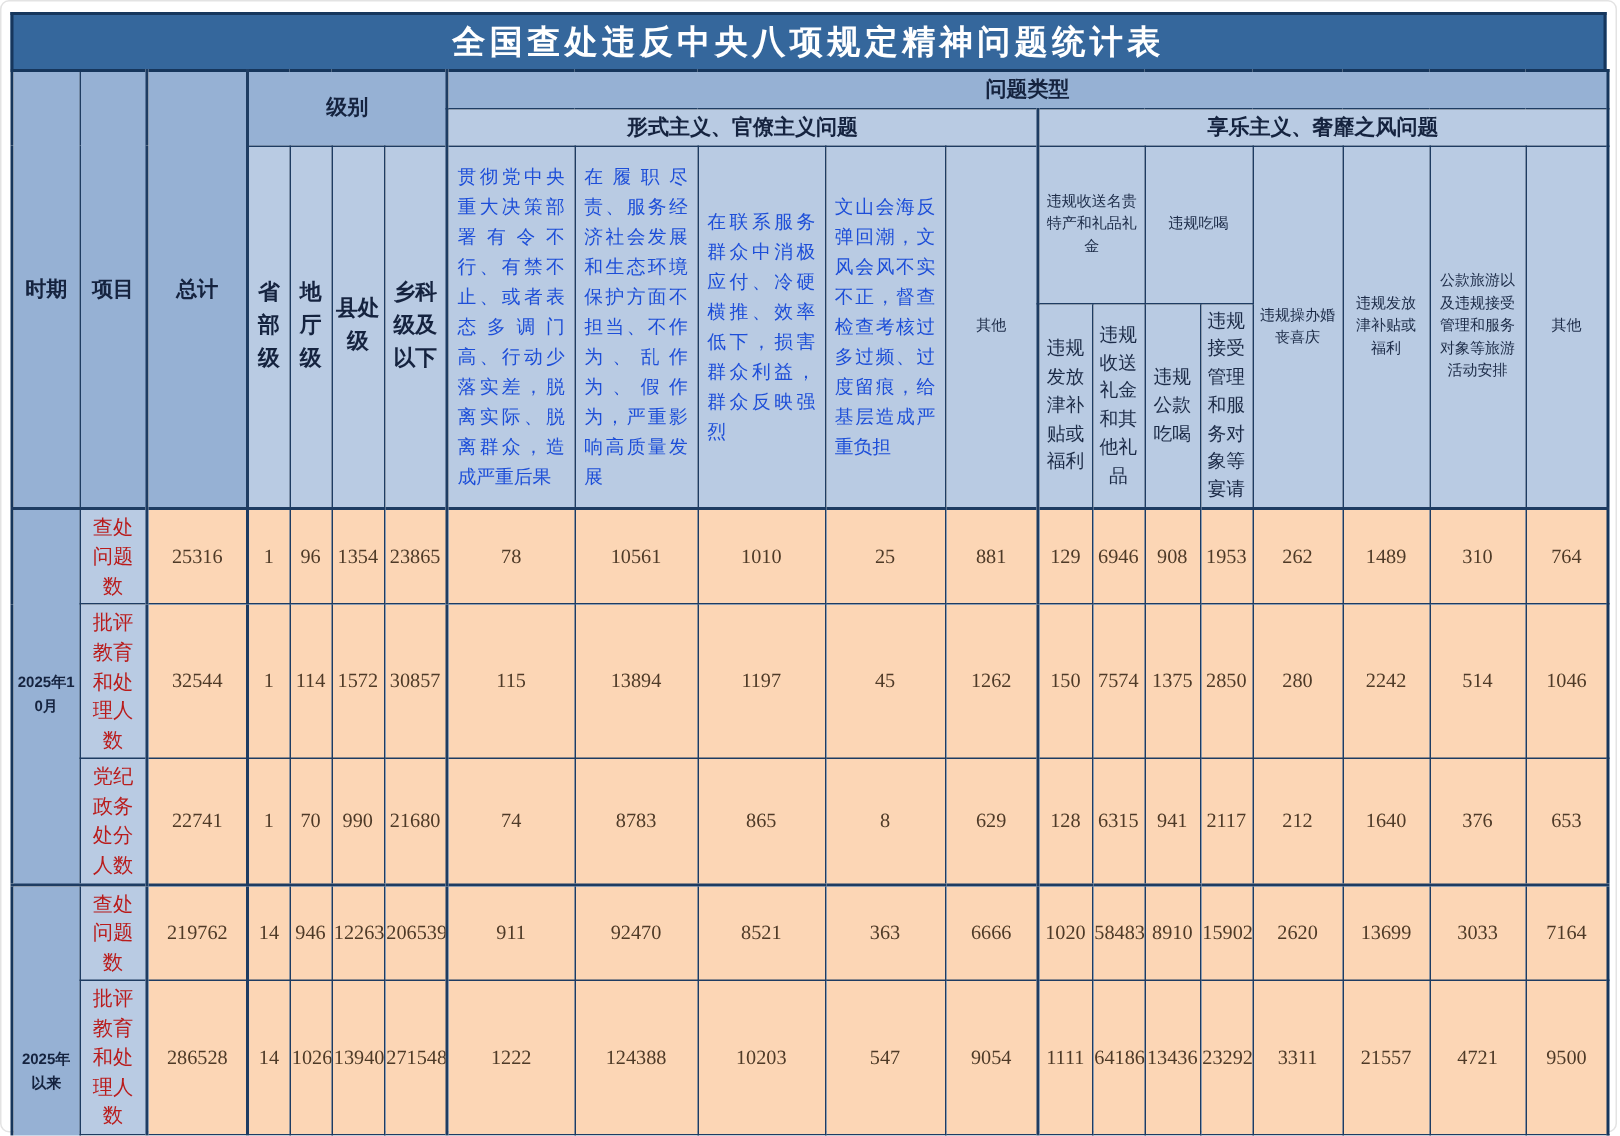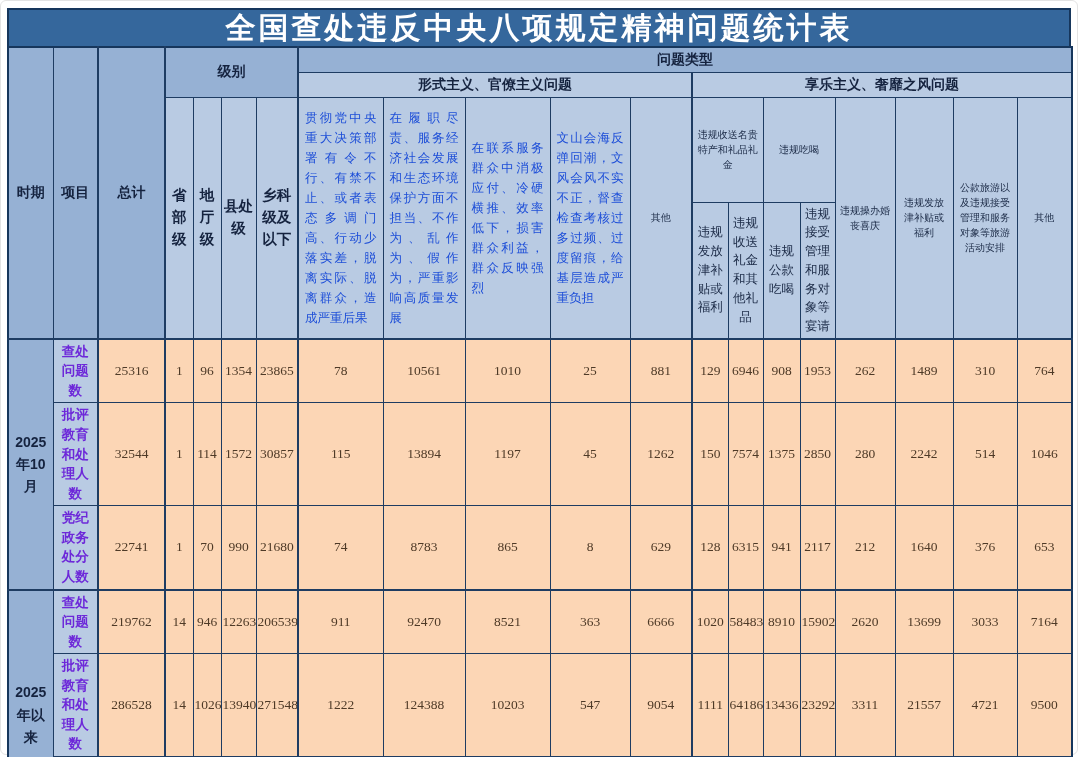--- a/index.html
+++ b/index.html
@@ -3,40 +3,40 @@
 <meta charset="utf-8">
 <style>
   html,body{margin:0;padding:0;background:#ffffff;}
   body{width:1080px;height:757px;font-family:"Liberation Sans",sans-serif;}
   .frame{width:1078px;height:755px;border:1px solid #e3e3e3;border-radius:6px;box-sizing:border-box;background:#fff;}
   .page{width:1064px;margin:0 auto;padding-top:7px;}
 
   .title-bar{
     height:38px;background:#35679c;border:2px solid #16365c;border-bottom:none;
     box-sizing:border-box;display:flex;align-items:center;justify-content:center;
-    color:#ffffff;font-weight:bold;font-size:30px;letter-spacing:3px;
+    color:#ffffff;font-weight:bold;font-size:22px;letter-spacing:3px;
     font-family:"Liberation Serif",serif;
   }
 
   table{width:1064px;border-collapse:collapse;table-layout:fixed;border:2px solid #16365c;box-sizing:border-box;}
   th,td{border:1px solid #1e3c62;text-align:center;vertical-align:middle;padding:1px 2px;box-sizing:border-box;overflow:hidden;}
 
   .med{background:#96b1d4;}
   .lt{background:#b9cbe3;text-align:center;}
 
   th{color:#15233f;font-weight:bold;font-size:14px;font-family:"Liberation Sans",sans-serif;}
   .lv{font-size:14.5px;line-height:1.5;word-break:break-all;}
   .longtext{font-family:"Liberation Serif",serif;font-weight:normal;font-size:12.5px;color:#1d4ed8;
             text-align:justify;text-align-last:left;line-height:1.6;padding:6px 6px;word-break:break-all;}
   .grp{font-family:"Liberation Serif",serif;font-weight:normal;font-size:10px;color:#1c2b47;line-height:1.5;word-break:break-all;padding:2px 4px;}
   .sub{font-family:"Liberation Serif",serif;font-weight:normal;font-size:12.5px;color:#1c2b47;line-height:1.5;word-break:break-all;padding:2px 3px;}
 
   .num{background:#fcd6b5;font-family:"Liberation Serif",serif;font-size:13.5px;color:#4e3a27;white-space:nowrap;padding:0 1px;}
-  .rlabel{background:#b9cbe3;font-weight:bold;font-size:13.5px;color:#6d28d9;line-height:1.45;padding:2px 3px;word-break:break-all;}
-  .period{background:#96b1d4;font-weight:bold;font-size:14px;color:#15233f;line-height:1.6;word-break:break-all;}
+  .rlabel{background:#b9cbe3;font-weight:normal;font-size:13.5px;color:#b91c1c;line-height:1.45;padding:2px 3px;word-break:break-all;}
+  .period{background:#96b1d4;font-weight:bold;font-size:10px;color:#15233f;line-height:1.6;word-break:break-all;}
 
   .hr1{height:25px;} .hr2{height:25px;} .hr3{height:105px;} .hr4{height:134px;}
   .dr-s{height:38px;} .dr-l{height:76px;} .dr-m{height:58px;}
   .dr-s2{height:37px;} .dr-l2{height:73px;} .dr-m2{height:60px;}
 
   .bR2{border-right-width:2.5px;}
   tr.thick-top>td,tr.thick-top>th{border-top-width:2.5px;}
 </style>
 </head>
 <body>

